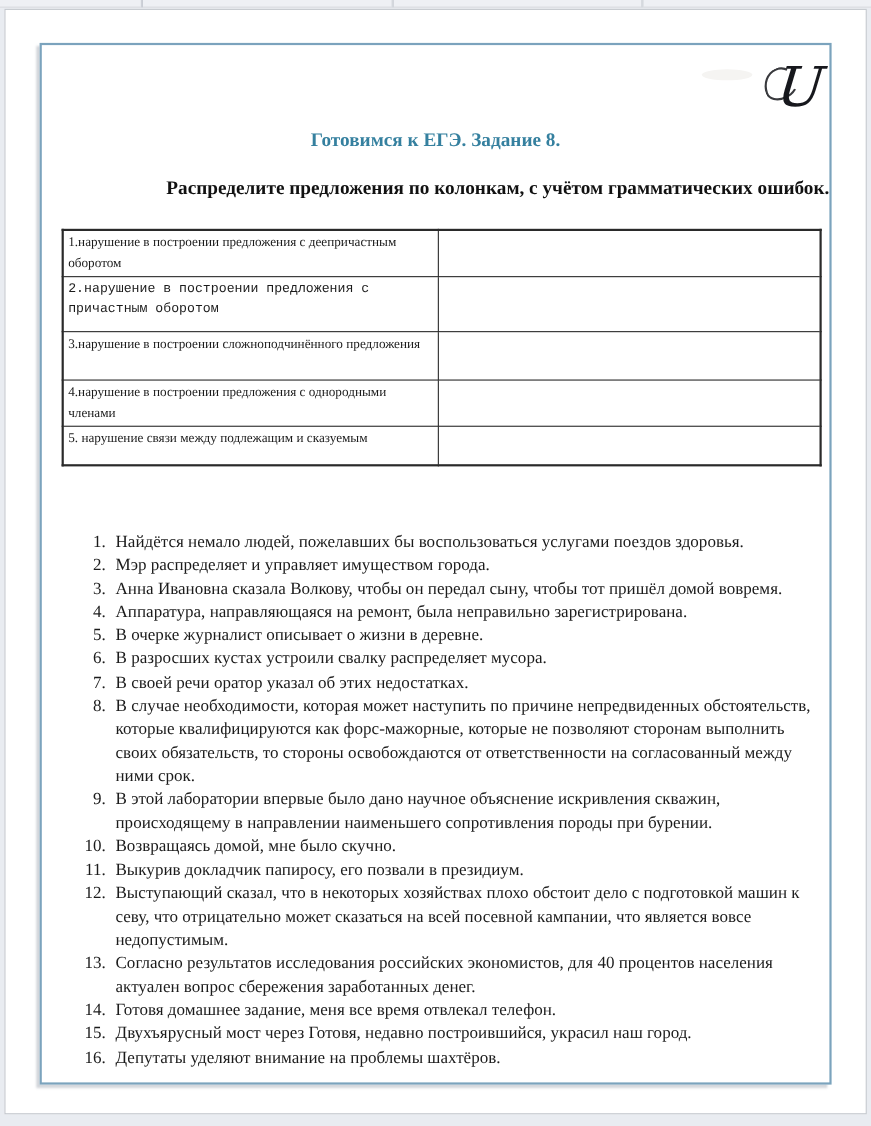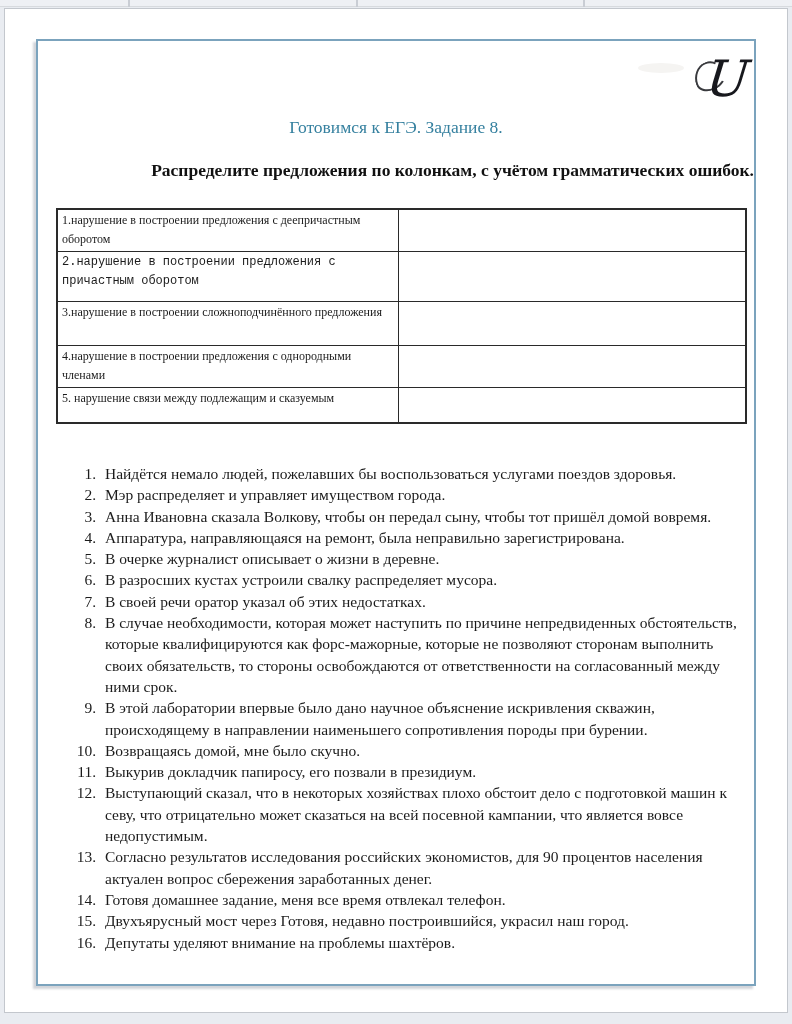--- a/index.html
+++ b/index.html
@@ -43,21 +43,21 @@
     font-size:50px;line-height:56px;text-align:center;color:#17181d;
     transform:skewX(-6deg);
   }
   .logo .flourish{
     position:absolute;left:8px;top:10px;width:30px;height:30px;
     border:2px solid rgba(23,24,29,.85);border-radius:50% 50% 50% 50%/60% 60% 40% 40%;
     border-right-color:transparent;transform:rotate(-25deg);
   }
   .doc-title{
     position:absolute;left:0;top:76px;width:100%;
-    text-align:center;font-weight:normal;font-size:17.5px;
+    text-align:center;font-weight:bold;font-size:17.5px;
     color:var(--title-color);
   }
   .doc-subtitle{
     position:absolute;left:0;top:119px;width:100%;
     text-align:right;font-weight:bold;font-size:17.5px;color:#111;
   }
   table.error-table{
     position:absolute;left:18px;top:167px;width:689px;
     border-collapse:collapse;border:2px solid #2a2a2a;
     table-layout:fixed;
@@ -68,21 +68,21 @@
   }
   td.type-cell{width:341px;}
   td.answer-cell{width:348px;}
   table.error-table tr:nth-child(1){height:40px;}
   table.error-table tr:nth-child(2){height:50px;font-family:Liberation Mono, monospace;}
   table.error-table tr:nth-child(3){height:44px;}
   table.error-table tr:nth-child(4){height:35px;}
   table.error-table tr:nth-child(5){height:35px;font-family:Liberation Serif, serif;}
   table.error-table tr:nth-child(6){height:48px;}
   .sentences{
-    position:absolute;left:36px;top:422px;width:678px;
+    position:absolute;left:36px;top:441px;width:678px;
   }
   .sentences ol{
     margin:0;padding:0 0 0 26px;
     font-size:15.5px;line-height:21.3px;
   }
   .sentences li{padding-left:5px;}
   
   .smudge{
     position:absolute;left:600px;top:22px;width:46px;height:10px;
     background:#f5f4f2;border-radius:50%;
@@ -143,21 +143,21 @@
           <li>Анна Ивановна сказала Волкову, чтобы он передал сыну, чтобы тот пришёл домой вовремя.</li>
           <li>Аппаратура, направляющаяся на ремонт, была неправильно зарегистрирована.</li>
           <li>В очерке журналист описывает о жизни в деревне.</li>
           <li>В разросших кустах устроили свалку распределяет мусора.</li>
           <li>В своей речи оратор указал об этих недостатках.</li>
           <li>В случае необходимости, которая может наступить по причине непредвиденных обстоятельств, которые квалифицируются как форс-мажорные, которые не позволяют сторонам выполнить своих обязательств, то стороны освобождаются от ответственности на согласованный между ними срок.</li>
           <li>В этой лаборатории впервые было дано научное объяснение искривления скважин, происходящему в направлении наименьшего сопротивления породы при бурении.</li>
           <li>Возвращаясь домой, мне было скучно.</li>
           <li>Выкурив докладчик папиросу, его позвали в президиум.</li>
           <li>Выступающий сказал, что в некоторых хозяйствах плохо обстоит дело с подготовкой машин к севу, что отрицательно может сказаться на всей посевной кампании, что является вовсе недопустимым.</li>
-          <li>Согласно результатов исследования российских экономистов, для 90 процентов населения актуален вопрос сбережения заработанных денег.</li>
+          <li>Согласно результатов исследования российских экономистов, для 40 процентов населения актуален вопрос сбережения заработанных денег.</li>
           <li>Готовя домашнее задание, меня все время отвлекал телефон.</li>
           <li>Двухъярусный мост через Готовя, недавно построившийся, украсил наш город.</li>
           <li>Депутаты уделяют внимание на проблемы шахтёров.</li>
         </ol>
     </div>
 
   </div>
 </div>
 
 </body></html>

